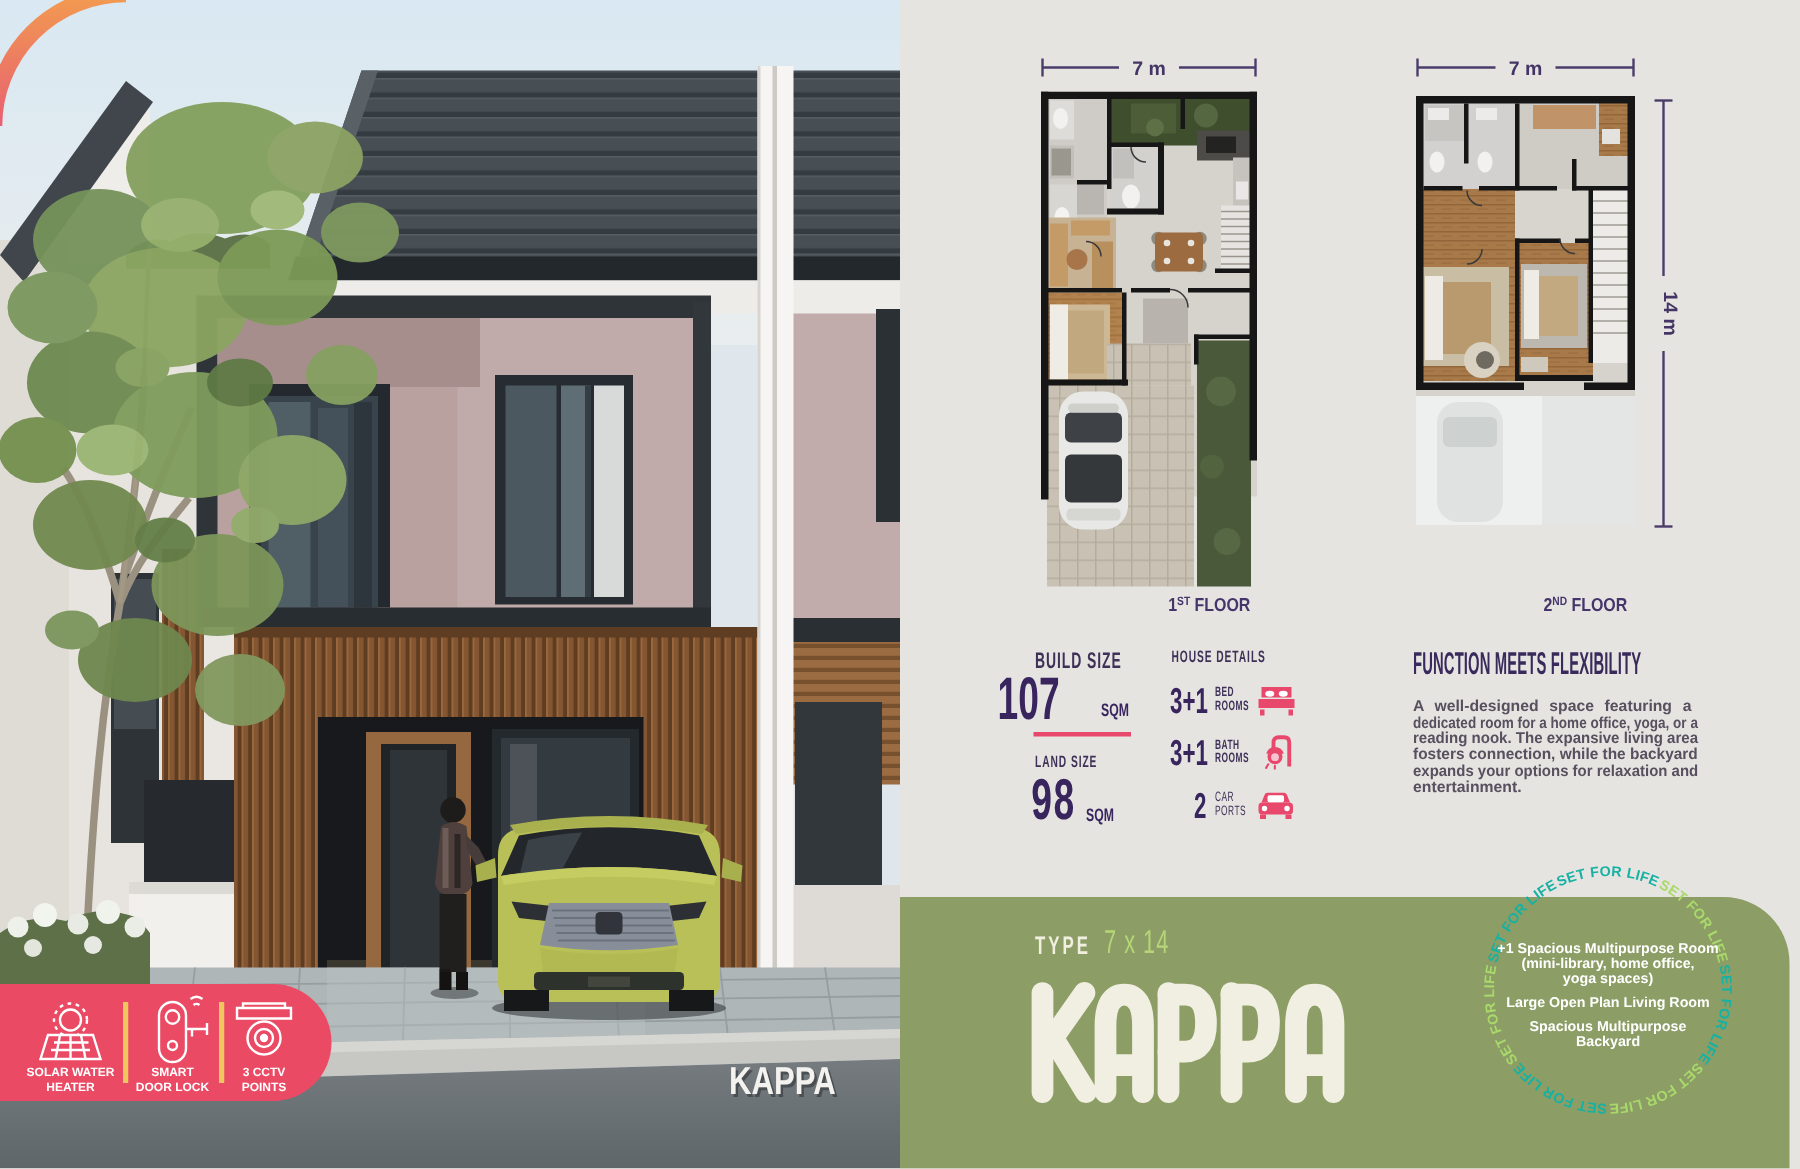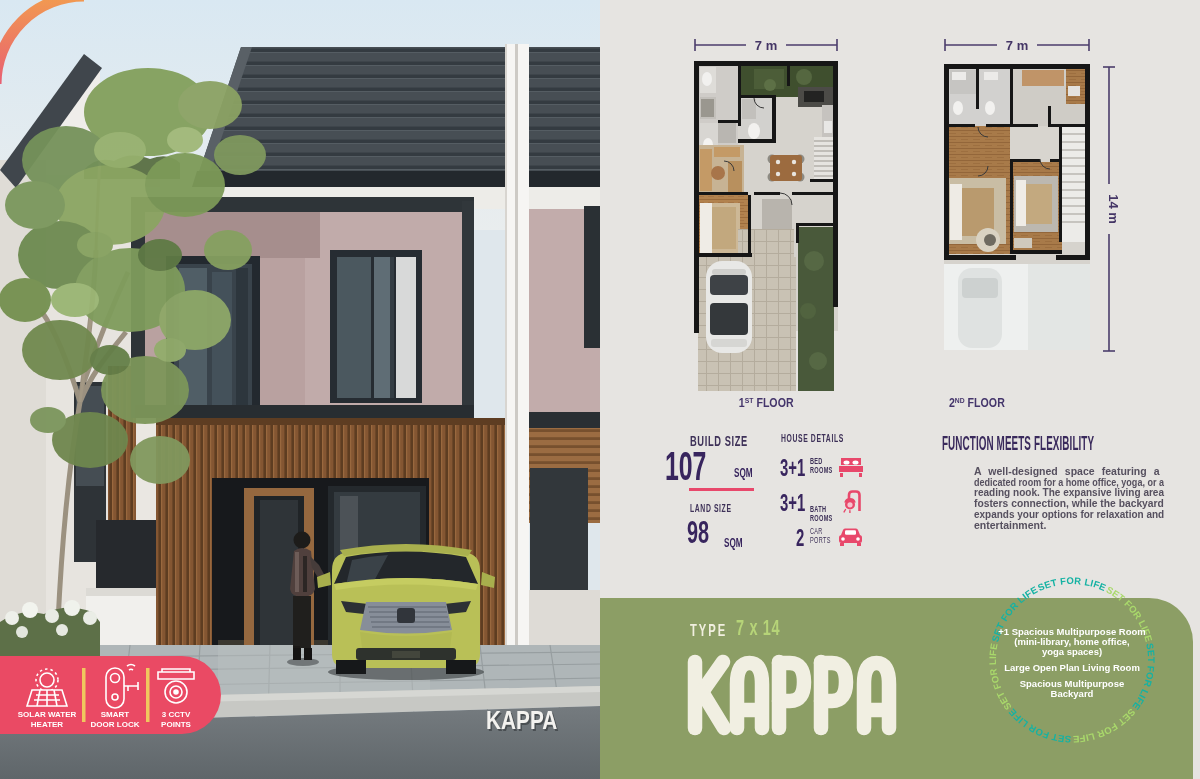--- a/index.html
+++ b/index.html
@@ -508,56 +508,56 @@
 <g stroke="#4b3d6b" stroke-width="1.6">
 <line x1="3" y1="1" x2="15" y2="1"></line>
           <line x1="3" y1="285" x2="15" y2="285"></line>
 <line x1="9" y1="1" x2="9" y2="118"></line>
           <line x1="9" y1="168" x2="9" y2="285"></line>
 </g>
 <text x="9" y="143" text-anchor="middle" font-size="13" font-weight="bold" fill="#443565" font-family="Liberation Sans,sans-serif" transform="rotate(90 9 143)">14 m</text>
 </svg>
 </div>
 
-<div class="abs" style="left:694px;top:396px;width:144px;text-align:center;font-size:12.5px;font-weight:bold;color:#44356b;letter-spacing:0px;"><span style="display:inline-block;transform:scaleX(0.85);">1<span style="font-size:8px;vertical-align:4px;">ST</span> FLOOR</span></div>
-
-<div class="abs" style="left:944px;top:396px;width:146px;text-align:left;font-size:12.5px;font-weight:bold;color:#44356b;letter-spacing:0px;"><span style="display:inline-block;transform:scaleX(0.85);">2<span style="font-size:8px;vertical-align:4px;">ND</span> FLOOR</span></div>
+<div class="abs" style="left:694px;top:396px;width:144px;text-align:right;font-size:12.5px;font-weight:bold;color:#44356b;letter-spacing:0px;"><span style="display:inline-block;transform:scaleX(0.85);">1<span style="font-size:8px;vertical-align:4px;">ST</span> FLOOR</span></div>
+
+<div class="abs" style="left:944px;top:396px;width:146px;text-align:right;font-size:12.5px;font-weight:bold;color:#44356b;letter-spacing:0px;"><span style="display:inline-block;transform:scaleX(0.85);">2<span style="font-size:8px;vertical-align:4px;">ND</span> FLOOR</span></div>
 
 <div class="abs" style="left:690px;top:432px;font-size:15px;font-weight:bold;color:#3e3158;"><span style="display:inline-block;transform:scaleX(0.62);transform-origin:left center;letter-spacing:1px;">BUILD SIZE</span></div>
 
 <div class="abs" style="left:665px;top:444px;font-size:40px;font-weight:bold;color:#38255e;"><span style="display:inline-block;transform:scaleX(0.62);transform-origin:left center;letter-spacing:0px;">107</span></div>
 
 <div class="abs" style="left:734px;top:466px;font-size:12px;font-weight:bold;color:#38255e;"><span style="display:inline-block;transform:scaleX(0.68);transform-origin:left center;">SQM</span></div>
 
 <div class="abs" style="left:689px;top:488px;width:65px;height:3px;background:#e8486b;"></div>
 
 <div class="abs" style="left:690px;top:502px;font-size:11px;font-weight:bold;color:#3e3158;"><span style="display:inline-block;transform:scaleX(0.62);transform-origin:left center;letter-spacing:1px;">LAND SIZE</span></div>
 
-<div class="abs" style="left:687px;top:514px;font-size:32px;font-weight:bold;color:#38255e;"><span style="display:inline-block;transform:scaleX(0.62);transform-origin:left center;">98</span></div>
+<div class="abs" style="left:687px;top:514px;font-size:40px;font-weight:bold;color:#38255e;font-family:Liberation Mono, monospace;"><span style="display:inline-block;transform:scaleX(0.62);transform-origin:left center;">98</span></div>
 
 <div class="abs" style="left:724px;top:536px;font-size:12px;font-weight:bold;color:#38255e;"><span style="display:inline-block;transform:scaleX(0.68);transform-origin:left center;">SQM</span></div>
 
 <div class="abs" style="left:781px;top:432px;font-size:11px;font-weight:bold;color:#3e3158;"><span style="display:inline-block;transform:scaleX(0.62);transform-origin:left center;letter-spacing:1px;">HOUSE DETAILS</span></div>
 
 <div class="abs" style="left:780px;top:454px;font-size:24px;font-weight:bold;color:#38255e;"><span style="display:inline-block;transform:scaleX(0.62);transform-origin:left center;">3+1</span></div>
 
 <div class="abs" style="left:810px;top:457px;font-size:9px;font-weight:bold;color:#3e3158;line-height:9px;"><span style="display:inline-block;transform:scaleX(0.62);transform-origin:left center;letter-spacing:0.5px;">BED<br>ROOMS</span></div>
 
 <svg class="abs" style="left:838px;top:456px;" width="26" height="22" viewBox="0 0 26 22">
 <path d="M3,2 h20 v7 h-20 z" fill="#e8486b"></path>
 <path d="M1,10 h24 v6 h-24 z" fill="#e8486b"></path>
 <rect x="2" y="17" width="3" height="4" fill="#e8486b"></rect>
 <rect x="21" y="17" width="3" height="4" fill="#e8486b"></rect>
 <ellipse cx="8.5" cy="6.5" rx="3" ry="2" fill="#ffffff"></ellipse>
 <ellipse cx="17.5" cy="6.5" rx="3" ry="2" fill="#ffffff"></ellipse>
 </svg>
 
 <div class="abs" style="left:780px;top:489px;font-size:24px;font-weight:bold;color:#38255e;"><span style="display:inline-block;transform:scaleX(0.62);transform-origin:left center;">3+1</span></div>
 
-<div class="abs" style="left:810px;top:492px;font-size:9px;font-weight:bold;color:#3e3158;line-height:9px;margin-top:13px;"><span style="display:inline-block;transform:scaleX(0.62);transform-origin:left center;letter-spacing:0.5px;">BATH<br>ROOMS</span></div>
+<div class="abs" style="left:810px;top:492px;font-size:9px;font-weight:bold;color:#3e3158;line-height:9px;"><span style="display:inline-block;transform:scaleX(0.62);transform-origin:left center;letter-spacing:0.5px;">BATH<br>ROOMS</span></div>
 
 <svg class="abs" style="left:842px;top:489px;" width="22" height="24" viewBox="0 0 22 24">
 <path d="M7,10 v-4 q0,-3.5 3.5,-3.5 l3.5,0 q3.5,0 3.5,3.5 l0,16" stroke="#e8486b" stroke-width="2.6" fill="none"></path>
 <path d="M2.2,13.5 a6 6 0 0 1 11.6,0 z" fill="#e8486b"></path>
 <circle cx="8" cy="15.5" r="5" fill="#e8486b"></circle>
 <circle cx="8" cy="15.8" r="2.6" fill="#f6c3cf"></circle>
 <path d="M3.5,20.5 l-1.4,2.4 M7.9,21.6 l0,2.4" stroke="#e8486b" stroke-width="1.4" stroke-linecap="round"></path>
 </svg>
 
 <div class="abs" style="left:796px;top:524px;font-size:24px;font-weight:bold;color:#38255e;"><span style="display:inline-block;transform:scaleX(0.62);transform-origin:left center;">2</span></div>
@@ -569,34 +569,34 @@
 <rect x="1" y="8" width="23" height="8" rx="2.5" fill="#e8486b"></rect>
 <rect x="2" y="16" width="4" height="3" fill="#e8486b"></rect>
 <rect x="19" y="16" width="4" height="3" fill="#e8486b"></rect>
 <rect x="7" y="3.2" width="11" height="4.6" rx="1.2" fill="#ffffff"></rect>
 <circle cx="5" cy="12" r="1.8" fill="#ffffff"></circle>
 <circle cx="20" cy="12" r="1.8" fill="#ffffff"></circle>
 </svg>
 
 <div class="abs" style="left:942px;top:431px;font-size:21px;font-weight:bold;color:#3a2a5c;white-space:nowrap;"><span style="display:inline-block;transform:scaleX(0.47);transform-origin:left center;letter-spacing:0.2px;">FUNCTION MEETS FLEXIBILITY</span></div>
 
-<div class="abs" style="left:942px;top:466px;width:191px;font-size:10.5px;line-height:10.7px;color:#56505f;font-weight:bold;margin-left:32px;">
+<div class="abs" style="left:942px;top:466px;width:191px;font-size:10.5px;line-height:10.7px;color:#56505f;font-weight:bold;">
 <div style="white-space:nowrap;word-spacing:4.2px;">A well-designed space featuring a</div>
 <div style="white-space:nowrap;transform:scaleX(0.859);transform-origin:left center;">dedicated room for a home office, yoga, or a</div>
 <div style="white-space:nowrap;transform:scaleX(0.955);transform-origin:left center;">reading nook. The expansive living area</div>
 <div style="white-space:nowrap;transform:scaleX(0.98);transform-origin:left center;">fosters connection, while the backyard</div>
 <div style="white-space:nowrap;transform:scaleX(0.95);transform-origin:left center;">expands your options for relaxation and</div>
 <div>entertainment.</div>
 </div>
 
 <div class="abs" style="left:600px;top:598px;width:593px;height:181px;background:#8c9e65;border-top-right-radius:44px;"></div>
 
 <div class="abs" style="left:690px;top:621px;font-size:17px;font-weight:bold;color:#f1efdf;"><span style="display:inline-block;transform:scaleX(0.66);transform-origin:left center;letter-spacing:3px;">TYPE</span></div>
 
-<div class="abs" style="left:736px;top:615px;font-size:22px;font-weight:bold;color:#b6d478;"><span style="display:inline-block;transform:scaleX(0.66);transform-origin:left center;letter-spacing:1px;">7 x 14</span></div>
+<div class="abs" style="left:736px;top:615px;font-size:22px;font-weight:normal;color:#b6d478;"><span style="display:inline-block;transform:scaleX(0.66);transform-origin:left center;letter-spacing:1px;">7 x 14</span></div>
 
 <svg class="abs" style="left:687px;top:654px;" width="210" height="82" viewBox="0 0 210 82">
 <g stroke="#f1efe2" stroke-width="14.5" stroke-linecap="round" fill="none">
 <path d="M8,8 L8,74"></path>
 <path d="M36,8 L10,45"></path>
 <path d="M15,38 L37,74"></path>
 <path d="M50,74 L50,30 Q50,9 62.5,9 Q75,9 75,30 L75,74"></path>
 <path d="M51,56 L74,56"></path>
 <path d="M92,8 L92,74"></path>
 <path d="M92,9 L103,9 Q117,9 117,28 Q117,47 103,47 L92,47"></path>

